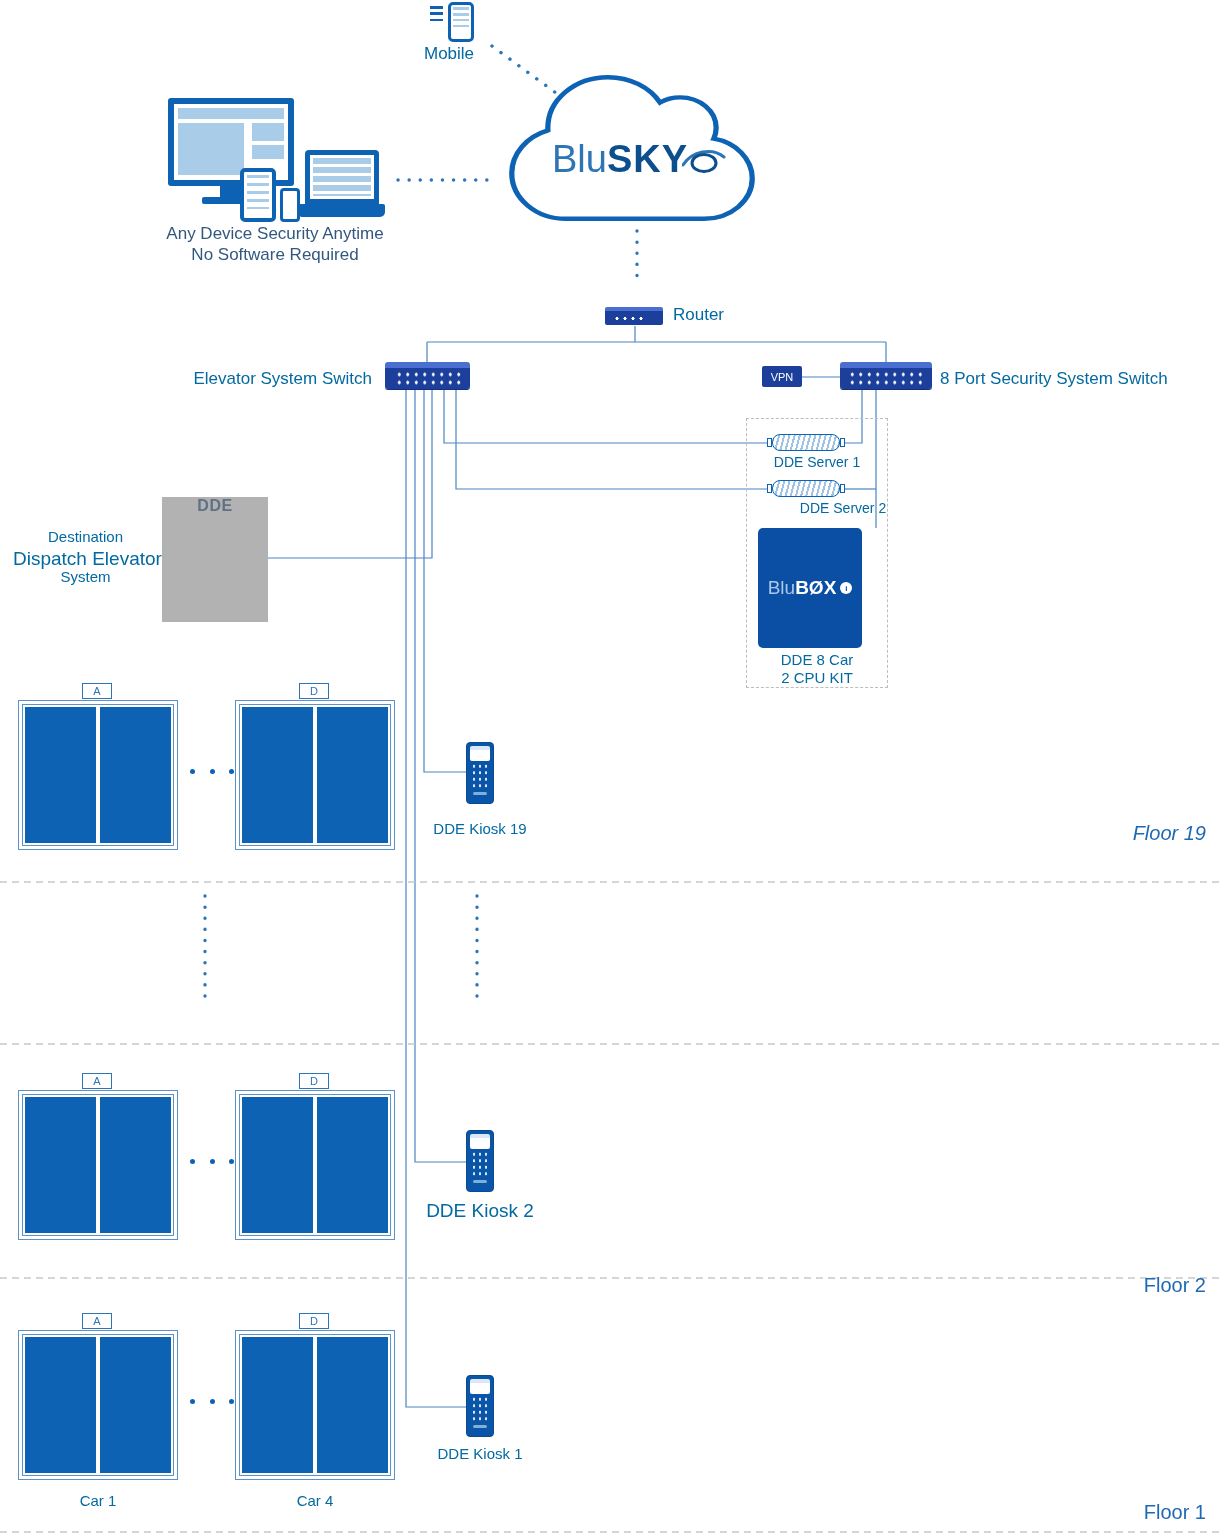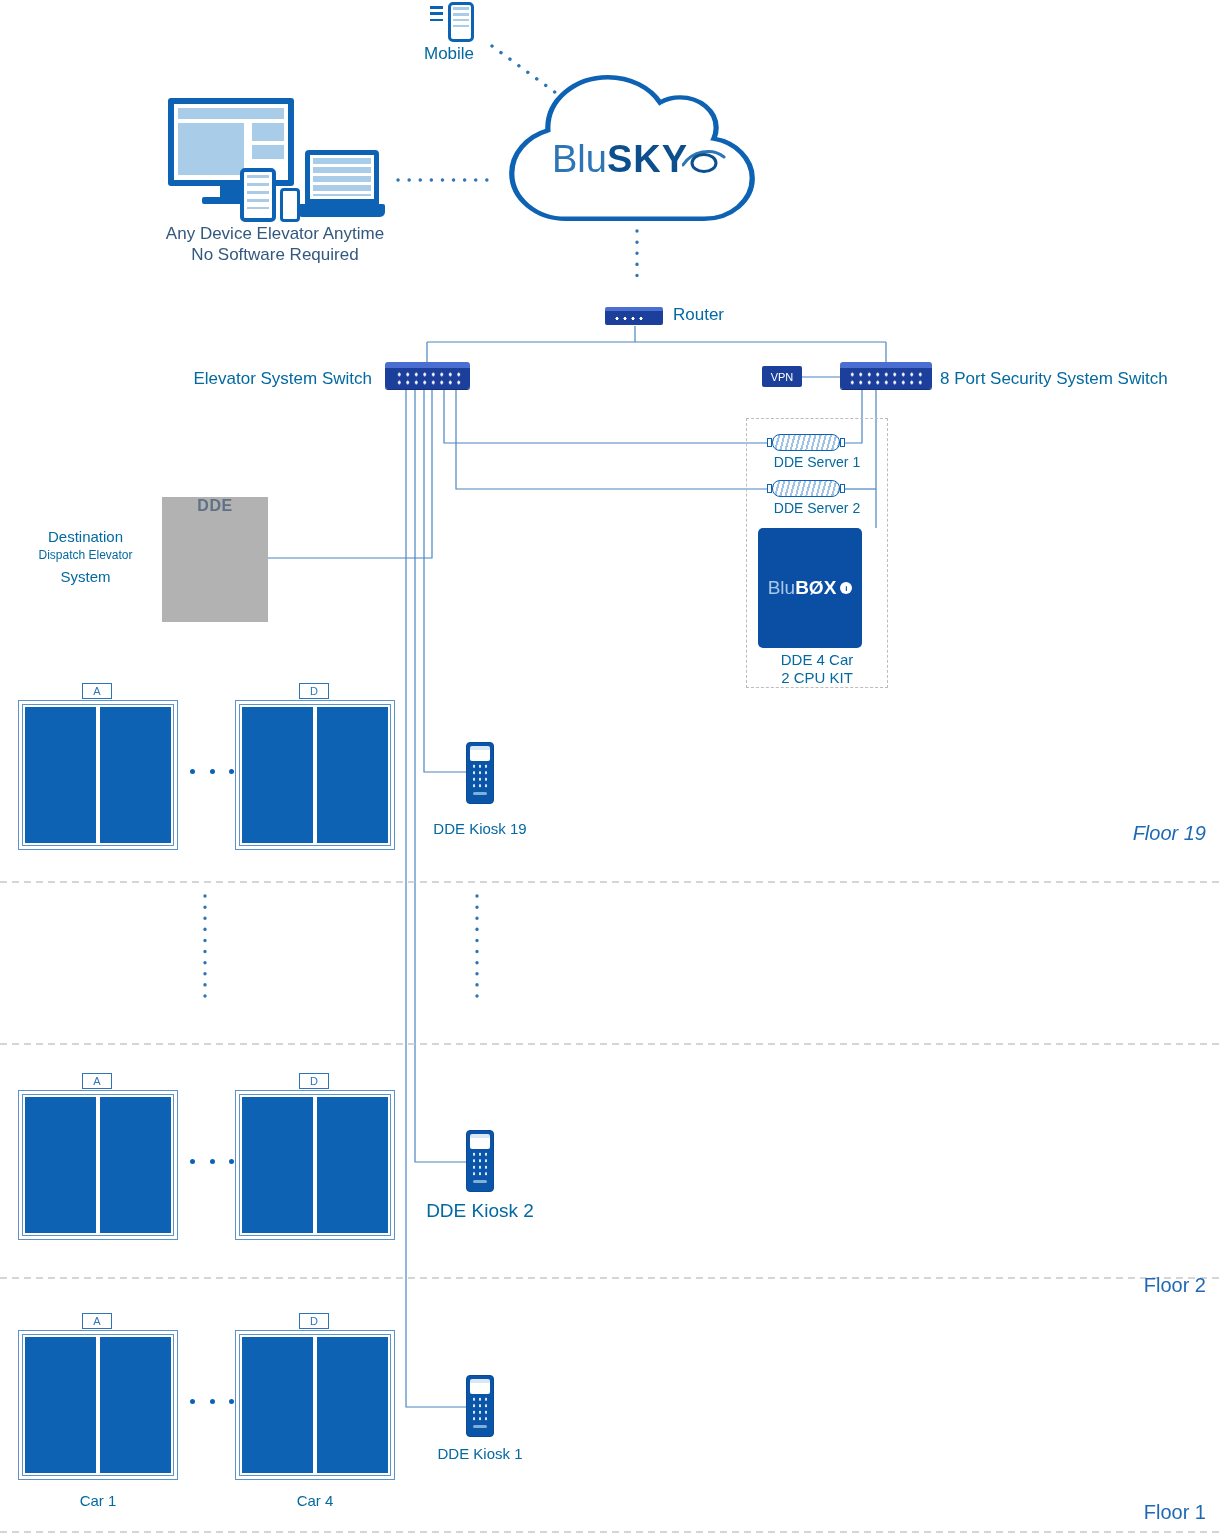--- a/index.html
+++ b/index.html
@@ -135,21 +135,21 @@
   <div class="mneck"></div>
   <div class="mbase"></div>
   <div class="tablet">
       <div class="fill"></div>
     </div>
   <div class="phone"></div>
   <div class="laptopscr">
       <div class="fill"></div>
     </div>
   <div class="laptopbase"></div>
-  <div class="lbl center" style="left:110px;top:224px;width:330px;color:#33587e;">Any Device Elevator Anytime</div>
+  <div class="lbl center" style="left:110px;top:224px;width:330px;color:#33587e;">Any Device Security Anytime</div>
   <div class="lbl center" style="left:110px;top:245px;width:330px;color:#33587e;">No Software Required</div>
 
   <div class="router">
       <div class="ports"></div>
     </div>
   <div class="lbl" style="left:673px;top:305px;">Router</div>
 
   <div class="switch" style="left:385px;top:362px;width:85px;height:27px;">
       <div class="ports" style="width:66px;height:15px;"></div>
     </div>
@@ -169,32 +169,32 @@
       <div class="body"></div>
       <div class="nub"></div>
     </div>
   <div class="lbl center" style="left:746px;top:454px;width:142px;font-size:14px;">DDE Server 1</div>
 
   <div class="server" style="left:767px;top:480px;">
       <div class="nub"></div>
       <div class="body"></div>
       <div class="nub"></div>
     </div>
-  <div class="lbl center" style="left:746px;top:500px;width:142px;font-size:14px;">DDE Server 2</div>
+  <div class="lbl center" style="left:746px;top:500px;width:142px;font-size:14px;padding-left:26px;">DDE Server 2</div>
 
   <div class="blubox">
     <span class="blu">Blu</span>
       <span class="bx">BØX</span>
     <span class="info">i</span>
   </div>
-  <div class="lbl center" style="left:746px;top:651px;width:142px;font-size:15px;">DDE 4 Car</div>
+  <div class="lbl center" style="left:746px;top:651px;width:142px;font-size:15px;">DDE 8 Car</div>
   <div class="lbl center" style="left:746px;top:669px;width:142px;font-size:15px;">2 CPU KIT</div>
 
   <div class="lbl center" style="left:13px;top:528px;width:145px;font-size:15px;">Destination</div>
-  <div class="lbl center" style="left:13px;top:548px;width:145px;font-size:12px;">Dispatch Elevator</div>
+  <div class="lbl center" style="left:13px;top:548px;width:145px;font-size:19px;">Dispatch Elevator</div>
   <div class="lbl center" style="left:13px;top:568px;width:145px;font-size:15px;">System</div>
   <div class="ddebox">
       <span>DDE</span>
     </div>
 
   <div class="doortag" style="left:82px;top:683px;">A</div>
   <div class="doortag" style="left:299px;top:683px;">D</div>
   <div class="doors" style="left:18px;top:700px;">
       <div class="din">
         <div class="p"></div>

